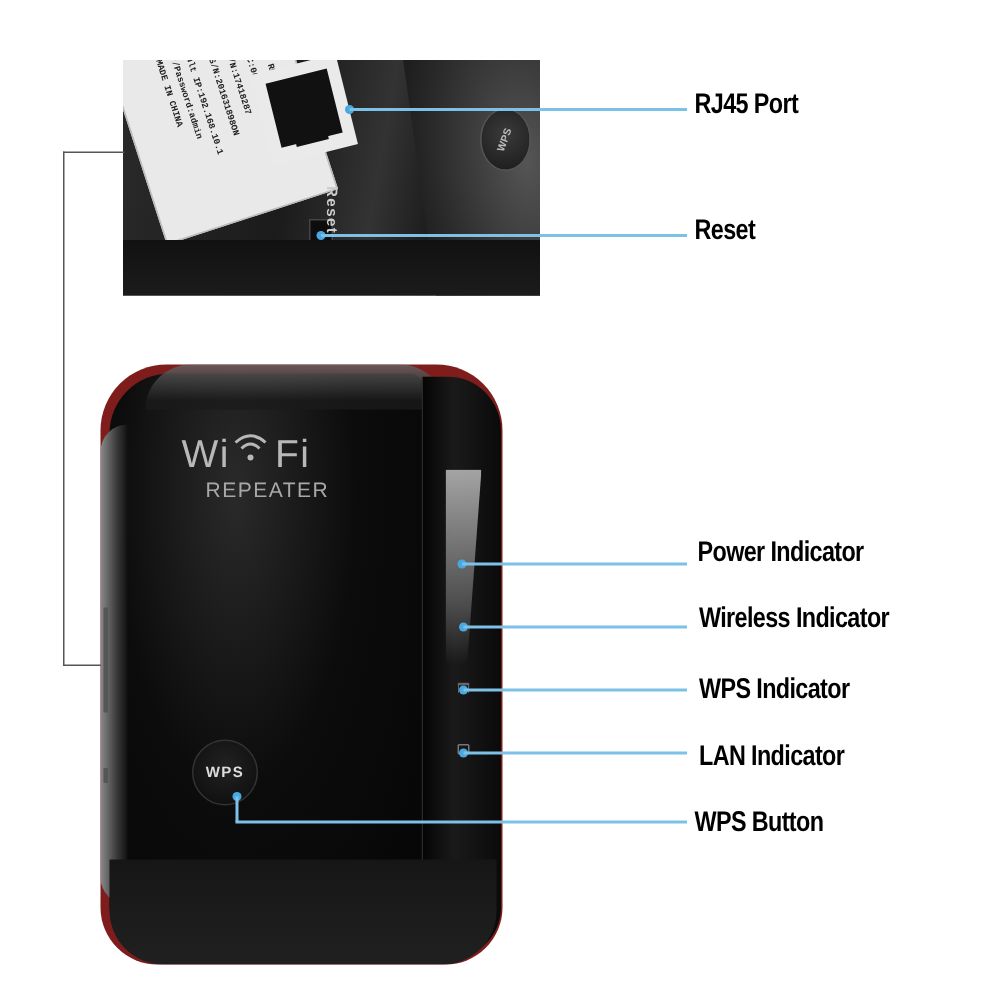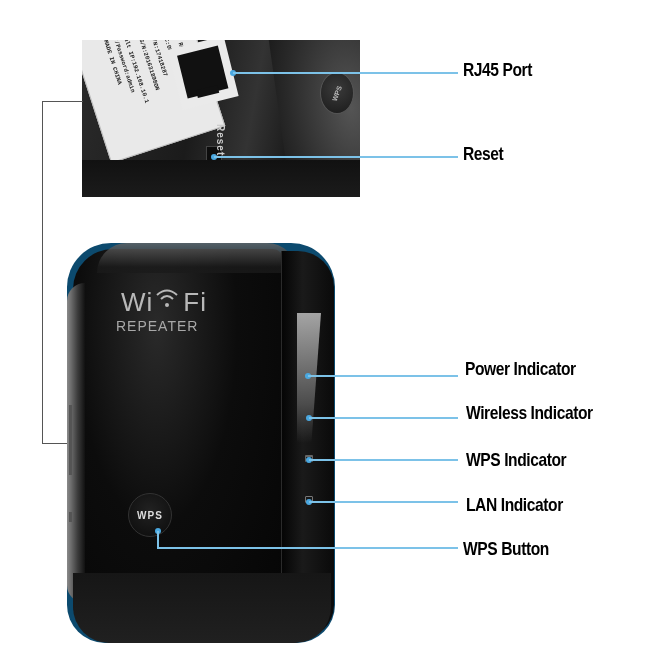--- a/index.html
+++ b/index.html
@@ -33,41 +33,41 @@
   .wps-small {
     position:absolute; left:238px; top:32px; width:32px; height:40px; border-radius:50%;
     background: radial-gradient(circle at 50% 40%, #3a3a3a, #1a1a1a); border:1px solid #555;
     display:flex; align-items:center; justify-content:center;
   }
   .wps-small span { font-size:7px; color:#bbb; transform: rotate(-70deg); font-weight:bold; }
 
   
   .device {
     position: absolute; left: 67px; top: 243px; width: 268px; height: 400px;
-    background: #0c4a6e; border-radius: 44px 44px 38px 38px;
+    background: #7f1d1d; border-radius: 44px 44px 38px 38px;
     overflow: hidden;
     text-align: right;
   }
   .device .face {
     position:absolute; left:6px; top:6px; width:210px; height:390px; border-radius: 40px 10px 10px 36px;
     background: radial-gradient(ellipse at 40% 20%, #2a2a2a 0%, #0c0c0c 45%, #050505 100%);
   }
   .device .left-edge { position:absolute; left:0; top:40px; width:18px; height:320px; background: linear-gradient(90deg, #8a8a8a, #3a3a3a 60%, #111); border-radius: 20px 0 0 20px; }
   .device .top-gloss { position:absolute; left:30px; top:0px; width:200px; height:30px; background: linear-gradient(#666 0%, #1a1a1a 80%); border-radius: 40px 40px 0 0; opacity:.8; }
   .device .side {
     position:absolute; left:214px; top:8px; width:52px; height:388px;
     background: linear-gradient(90deg, #050505 0%, #1a1a1a 40%, #0a0a0a 100%);
     border-left: 1px solid #2a2a2a; border-radius: 0 36px 34px 0;
   }
   .device .side-gloss { position:absolute; left:230px; top:70px; width:24px; height:130px; background: linear-gradient(180deg, #bdbdbd, #555 70%, transparent); clip-path: polygon(0 0,100% 0,60% 100%,0 100%); opacity:.85; }
   .device .bottom { position:absolute; left:6px; top:330px; width:258px; height:70px; background: linear-gradient(#161616, #202020); border-radius: 0 0 36px 36px; }
   .logo {
     position:absolute; left:54px; top:44px; color:#b8b8b8; font-size:26px; letter-spacing:1px;
   }
-  .logo-sub { position:absolute; left:49px; top:75px; color:#a8a8a8; font-size:14px; letter-spacing:1px; }
+  .logo-sub { position:absolute; left:70px; top:75px; color:#a8a8a8; font-size:14px; letter-spacing:1px; }
   .wifi-glyph { position:absolute; left:88px; top:44px; width:24px; height:22px; }
   .wps-button {
     position:absolute; left:61px; top:250px; width:42px; height:42px; border-radius:50%;
     background: radial-gradient(circle at 50% 40%, #222, #0b0b0b); border:1px solid #333;
     display:flex; align-items:center; justify-content:center;
   }
   .wps-button span { color:#ddd; font-size:10px; font-weight:bold; letter-spacing:1px; }
   .indicator { position:absolute; width:6px; height:5px; border:1px solid #777; border-radius:1px; }
   .side-button { position:absolute; left:69px; top:405px; width:3px; height:70px; background:#555; }
   .side-button2 { position:absolute; left:69px; top:512px; width:3px; height:10px; background:#555; }

